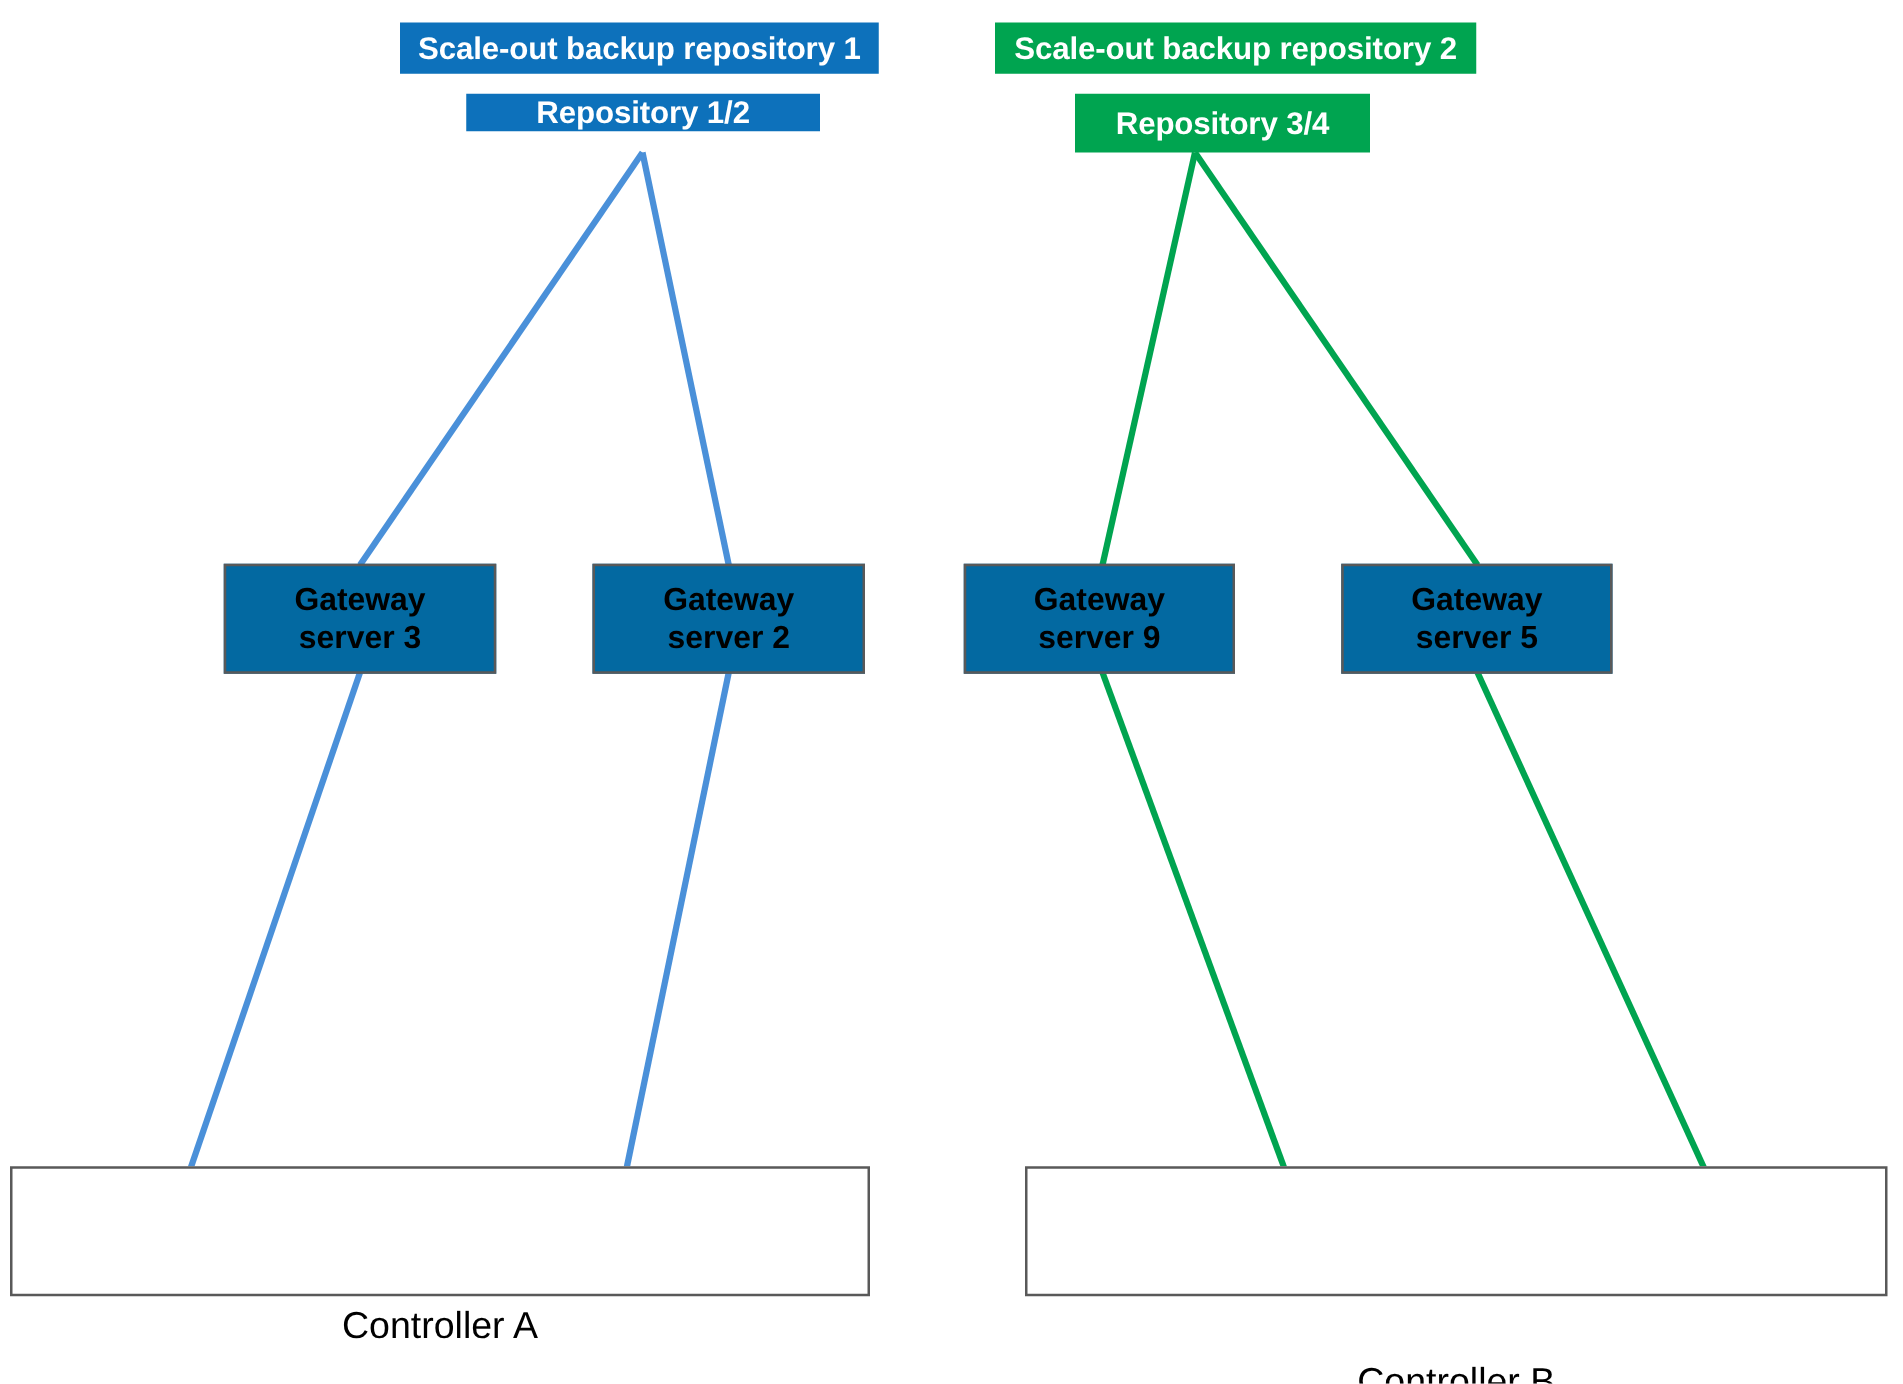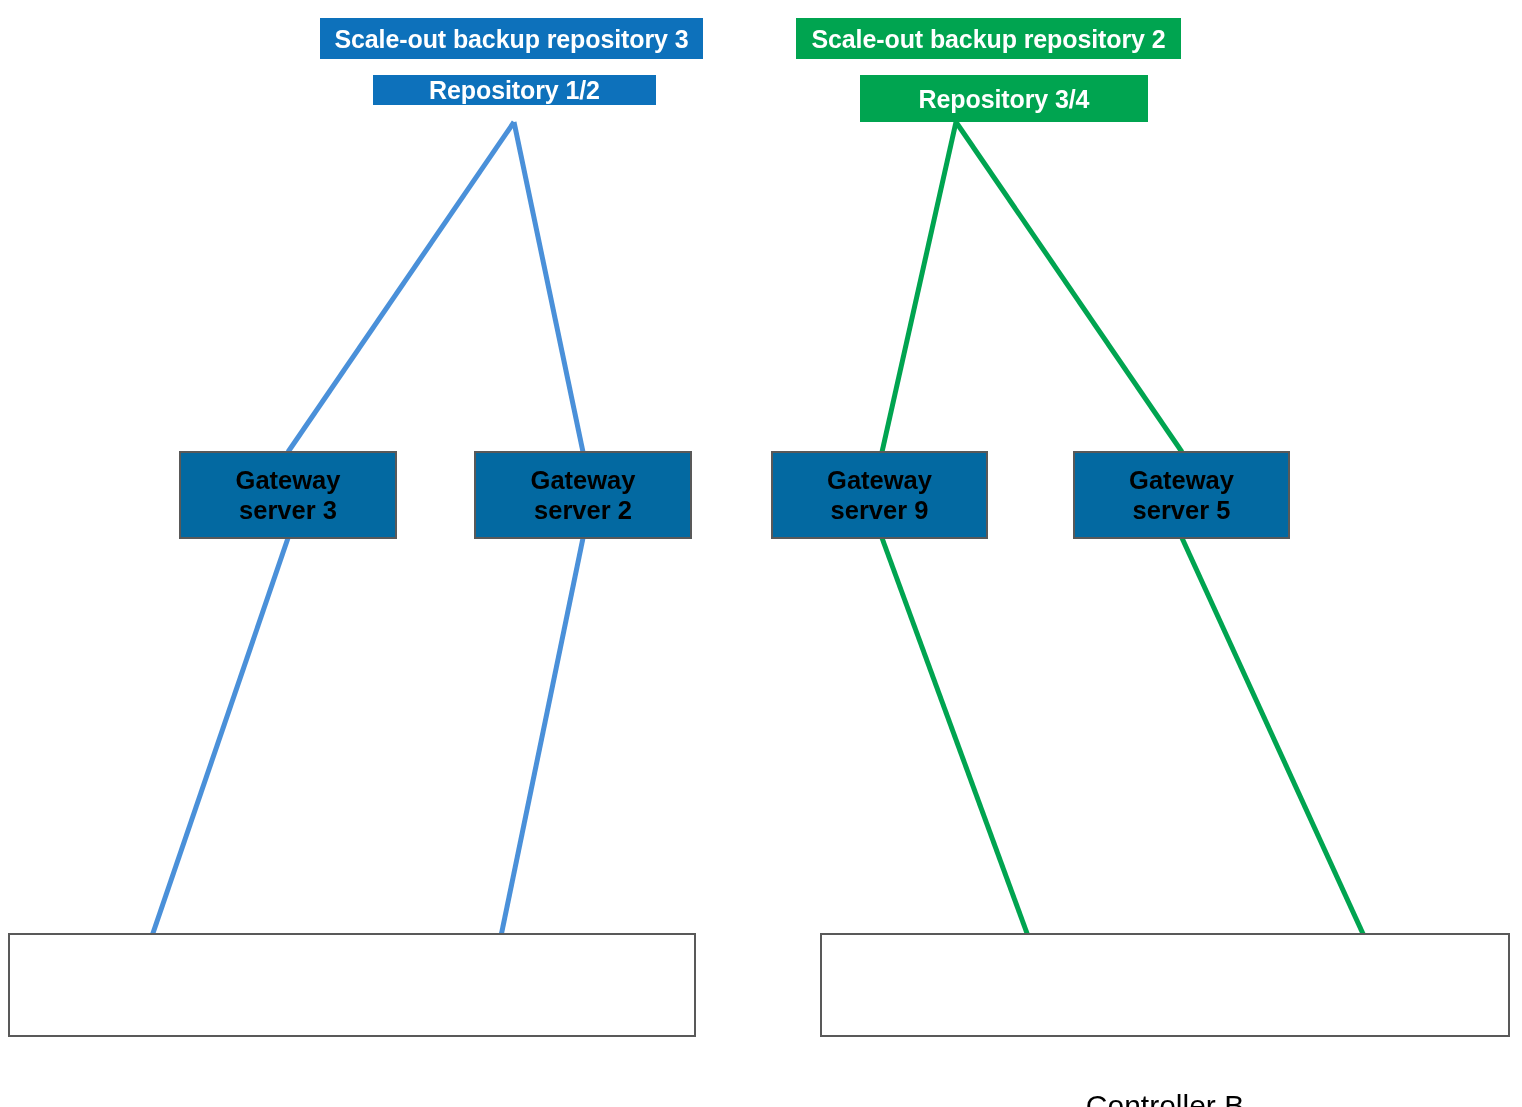--- a/index.html
+++ b/index.html
@@ -98,44 +98,45 @@
 
     <line x1="956" y1="122" x2="882" y2="452" stroke="#00a450" stroke-width="5"></line>
 
     <line x1="956" y1="122" x2="1182" y2="452" stroke="#00a450" stroke-width="5"></line>
 
     <line x1="882" y1="538" x2="1028" y2="936" stroke="#00a450" stroke-width="5"></line>
 
     <line x1="1182" y1="538" x2="1364" y2="936" stroke="#00a450" stroke-width="5"></line>
   </svg>
 
-  <div class="node chip blue sobr-title" style="left:320px; top:18px; width:383px; height:41px;">Scale-out backup repository 3</div>
+  <div class="node chip blue sobr-title" style="left:320px; top:18px; width:383px; height:41px;">Scale-out backup repository 1</div>
 
   <div class="node chip blue repo-title" style="left:373px; top:75px; width:283px; height:30px;">Repository 1/2</div>
 
   <div class="node gw" style="left:179px; top:451px; width:218px; height:88px; flex-direction:column;">
     <span>Gateway</span>
     <span>server 3</span>
   </div>
 
   <div class="node gw" style="left:474px; top:451px; width:218px; height:88px; flex-direction:column;">
     <span>Gateway</span>
     <span>server 2</span>
   </div>
 
   <div class="node controller" style="left:8px; top:933px; width:688px; height:104px;"></div>
 
   <div class="node chip blue fs-chip" style="left:63px; top:967px; width:173px; height:37px;">File system 1</div>
 
   <div class="node chip blue fs-chip" style="left:403px; top:967px; width:175px; height:37px;">File system 2</div>
 
+  <div class="controller-label" style="left:8px; top:1044px; width:688px;">Controller A</div>
 
   <div class="node chip green sobr-title" style="left:748px; top:18px; width:385px; height:41px;">Scale-out backup repository 2</div>
 
-  <div class="node chip green repo-title" style="left:812px; top:75px; width:288px; height:47px;">Repository 3/4</div>
+  <div class="node chip green repo-title" style="left:812px; top:75px; width:236px; height:47px;">Repository 3/4</div>
 
   <div class="node gw" style="left:771px; top:451px; width:217px; height:88px; flex-direction:column;">
     <span>Gateway</span>
     <span>server 9</span>
   </div>
 
   <div class="node gw" style="left:1073px; top:451px; width:217px; height:88px; flex-direction:column;">
     <span>Gateway</span>
     <span>server 5</span>
   </div>

